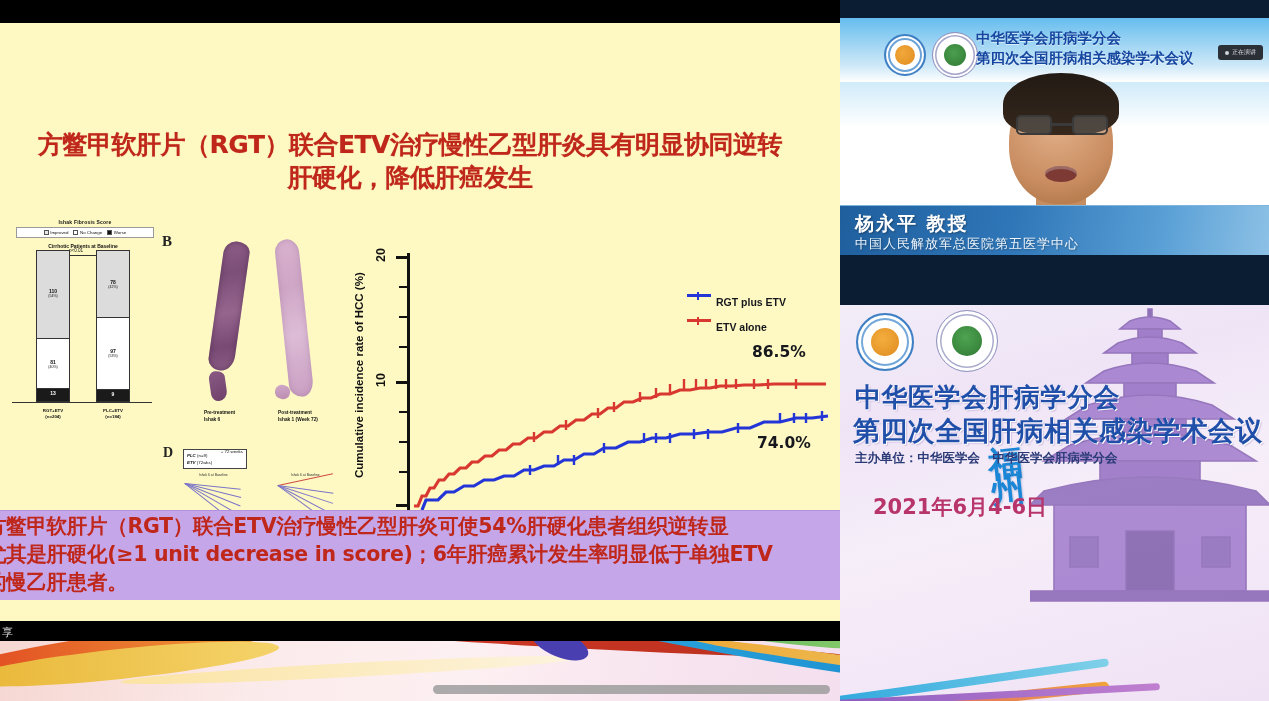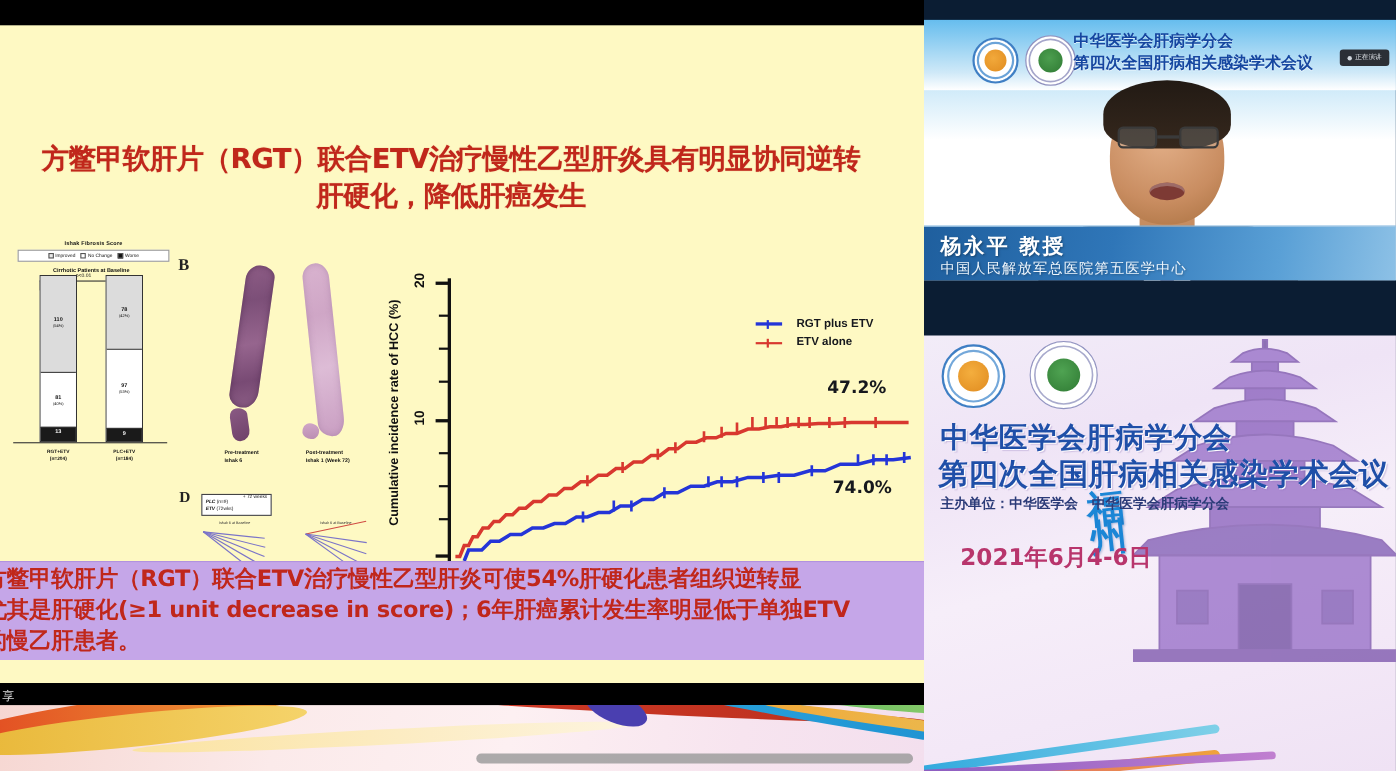--- a/index.html
+++ b/index.html
@@ -70,21 +70,21 @@
   .ylab { position:absolute; left:-1px; top:0; height:255px; width:16px;
           writing-mode:vertical-rl; transform:rotate(180deg);
           font-size:11.5px; font-weight:bold; color:#111; display:flex; align-items:center; justify-content:center;}
   .axis-y { position:absolute; left:55px; top:5px; width:3px; height:258px; background:#111; }
   .tick { position:absolute; left:44px; width:12px; height:2.5px; background:#111;}
   .tick.minor{ left:47px; width:9px; height:2px;}
   .ytlab { position:absolute; left:22px; font-size:12.5px; font-weight:bold; color:#111;
            writing-mode:vertical-rl; transform:rotate(180deg);}
   .km-svg { position:absolute; left:56px; top:0px; }
   .legend { position:absolute; left:335px; top:38px; font-size:10.5px; font-weight:bold; color:#16181d; line-height:1.65; white-space:nowrap;}
-  .legend div{ display:flex; align-items:center; gap:13px;}
+  .legend div{ display:flex; align-items:flex-start; gap:5px;margin-top:8px;}
   .lgl { display:inline-block; width:24px; height:2.5px; position:relative;}
   .lgl:after{content:""; position:absolute; left:10px; top:-2.5px; width:2px; height:8px; background:inherit;}
   .lgl.b{ background:#2435d8;} .lgl.r{ background:#d8382f;}
   .pctlab { position:absolute; font-size:15.5px; font-weight:bold; color:#16181d; font-family:"DejaVu Sans",sans-serif;}
 
   
   #overlay { position:absolute; left:-14px; top:487px; width:856px; height:90px;
              background:#c5a6e8; border-top:1px solid #b292de; overflow:hidden;}
   .ov-line { color:#c0271b; font-weight:bold; font-size:20.5px; line-height:1.35; white-space:nowrap;
              font-family:"DejaVu Sans","Liberation Sans",sans-serif; letter-spacing:-0.3px;}
@@ -352,21 +352,21 @@
           <div>
               <i class="lgl b"></i>
               <span>RGT plus ETV</span>
             </div>
           <div>
               <i class="lgl r"></i>
               <span>ETV alone</span>
             </div>
         </div>
 
-        <div class="pctlab" style="left:400px; top:95px;">47.2%</div>
+        <div class="pctlab" style="left:400px; top:95px;">86.5%</div>
         <div class="pctlab" style="left:405px; top:186px;">74.0%</div>
       </div>
 
       <div id="overlay">
         <div class="ov-line ov-l1">方鳖甲软肝片（RGT）联合ETV治疗慢性乙型肝炎可使54%肝硬化患者组织逆转显</div>
         <div class="ov-line ov-l2">尤其是肝硬化(≥1 unit decrease in score)；6年肝癌累计发生率明显低于单独ETV</div>
         <div class="ov-line ov-l3">的慢乙肝患者。</div>
       </div>
 
 

